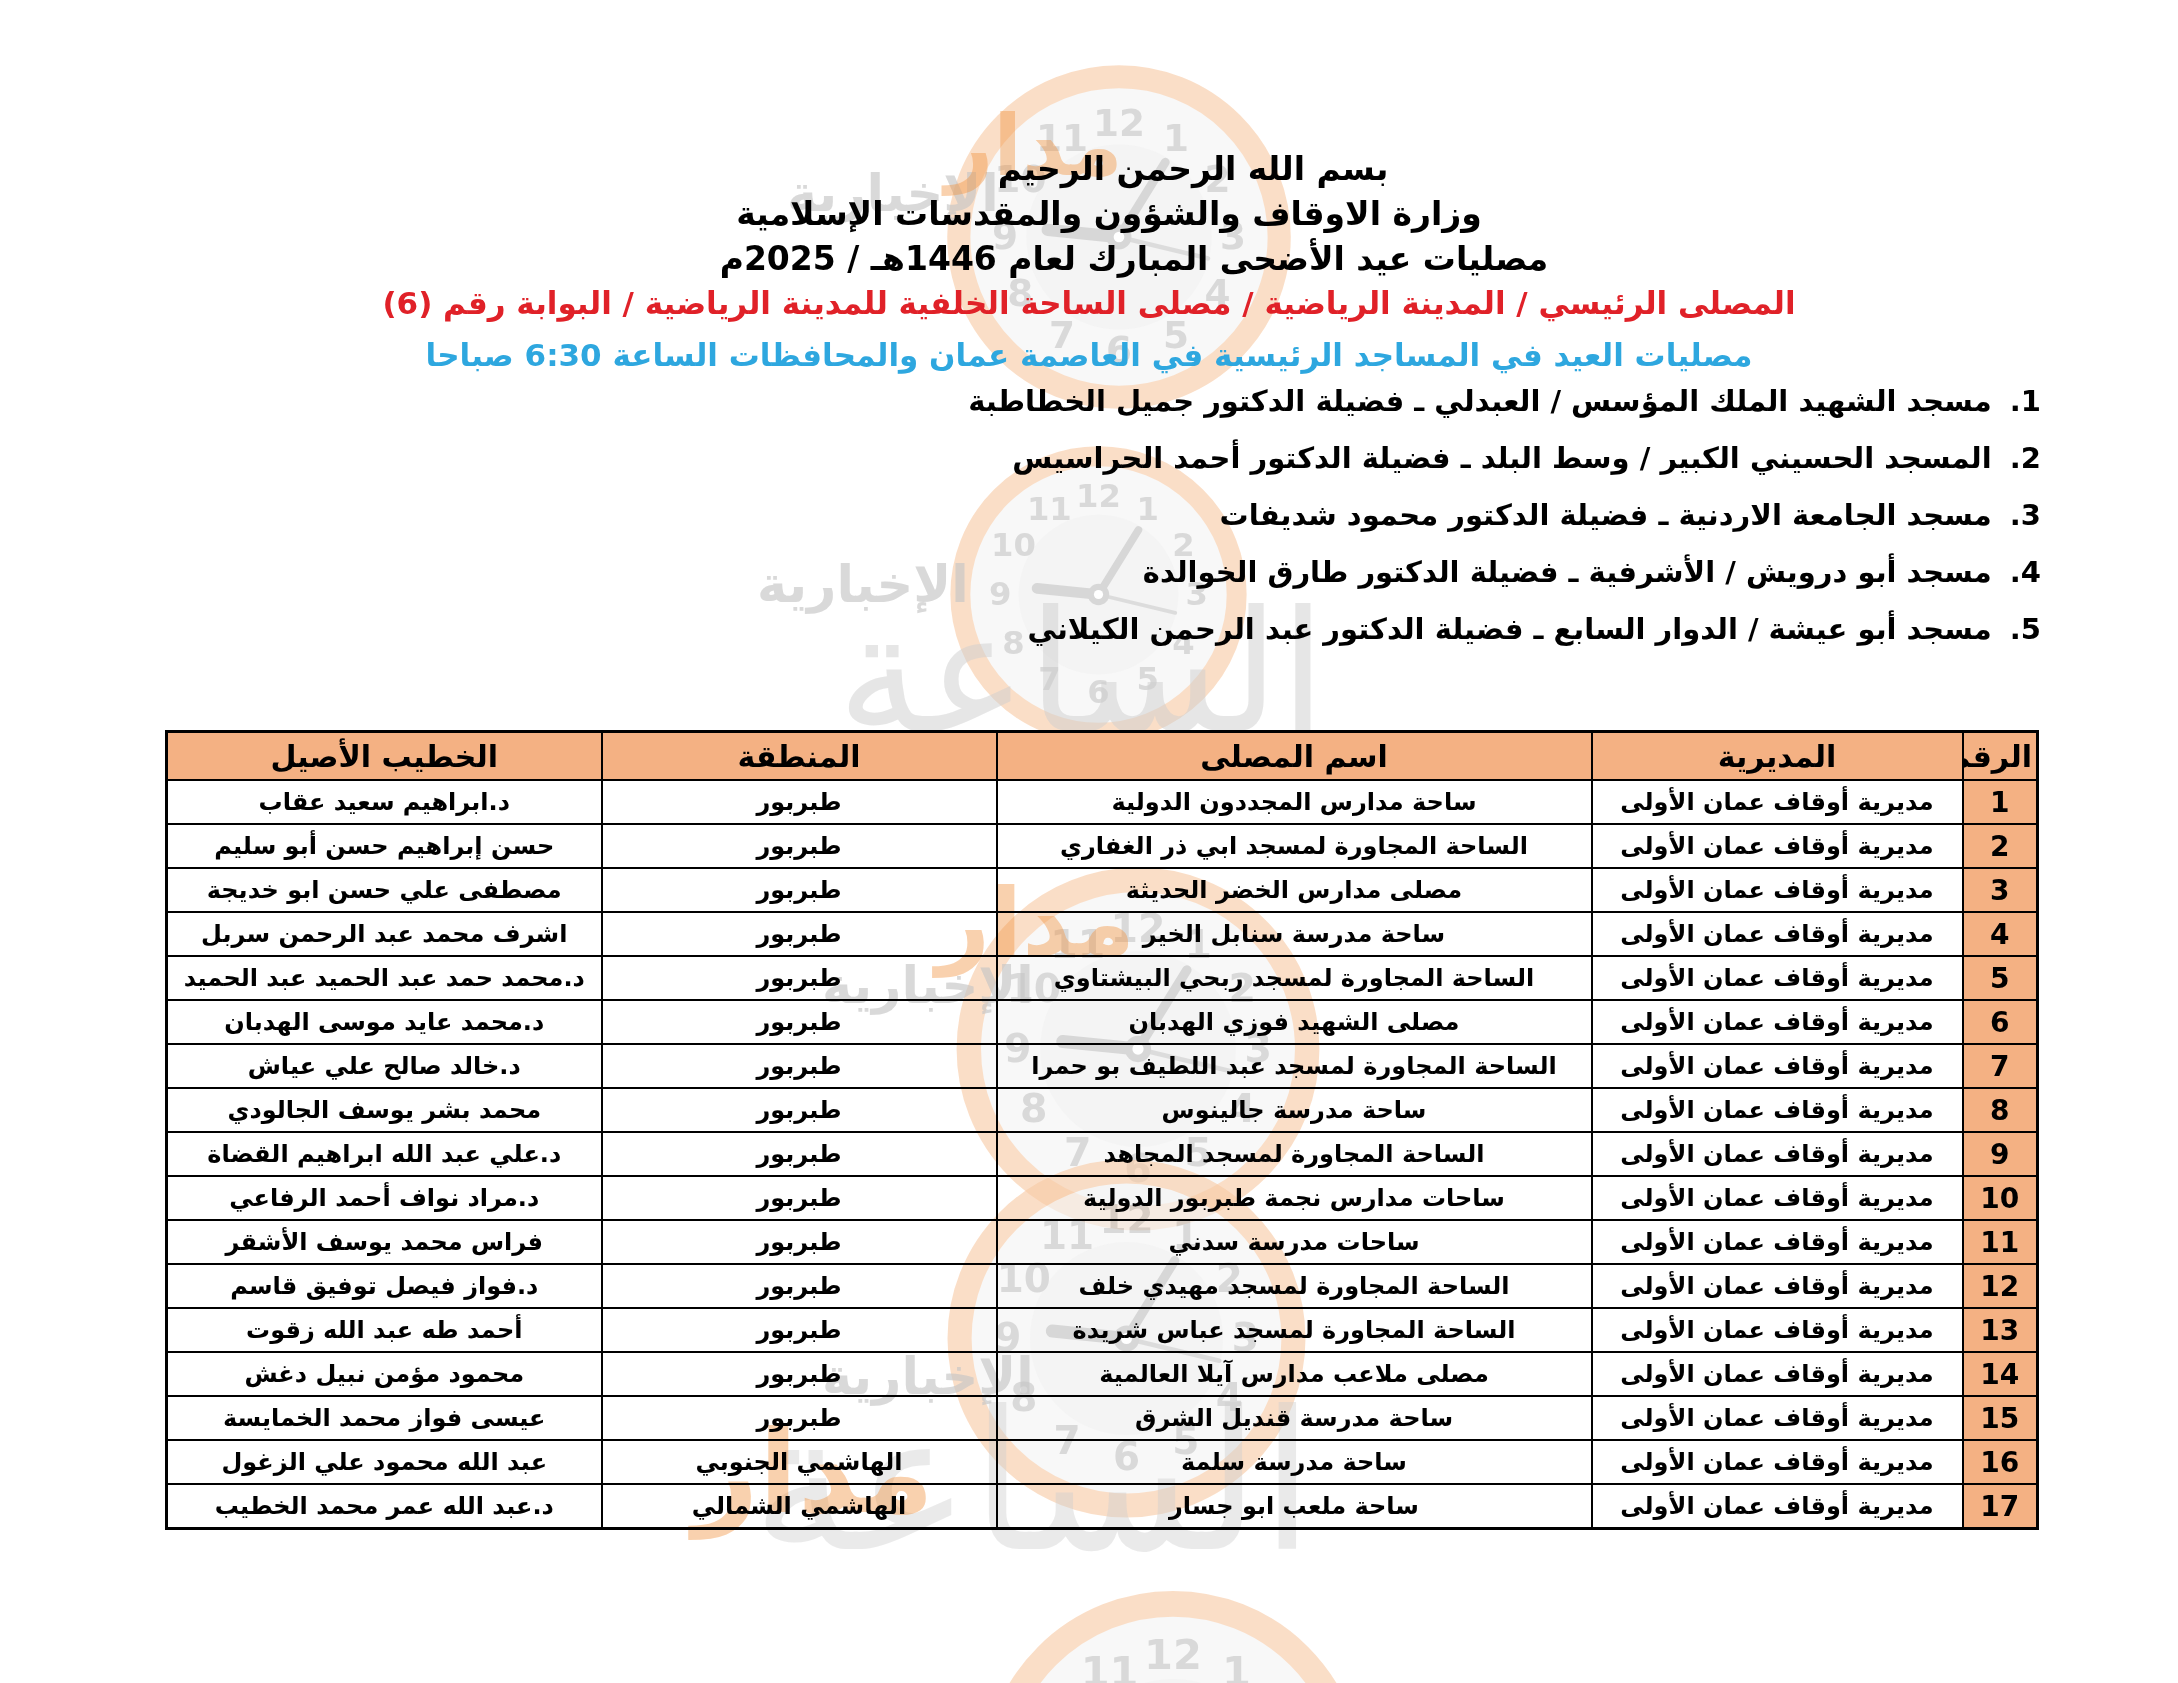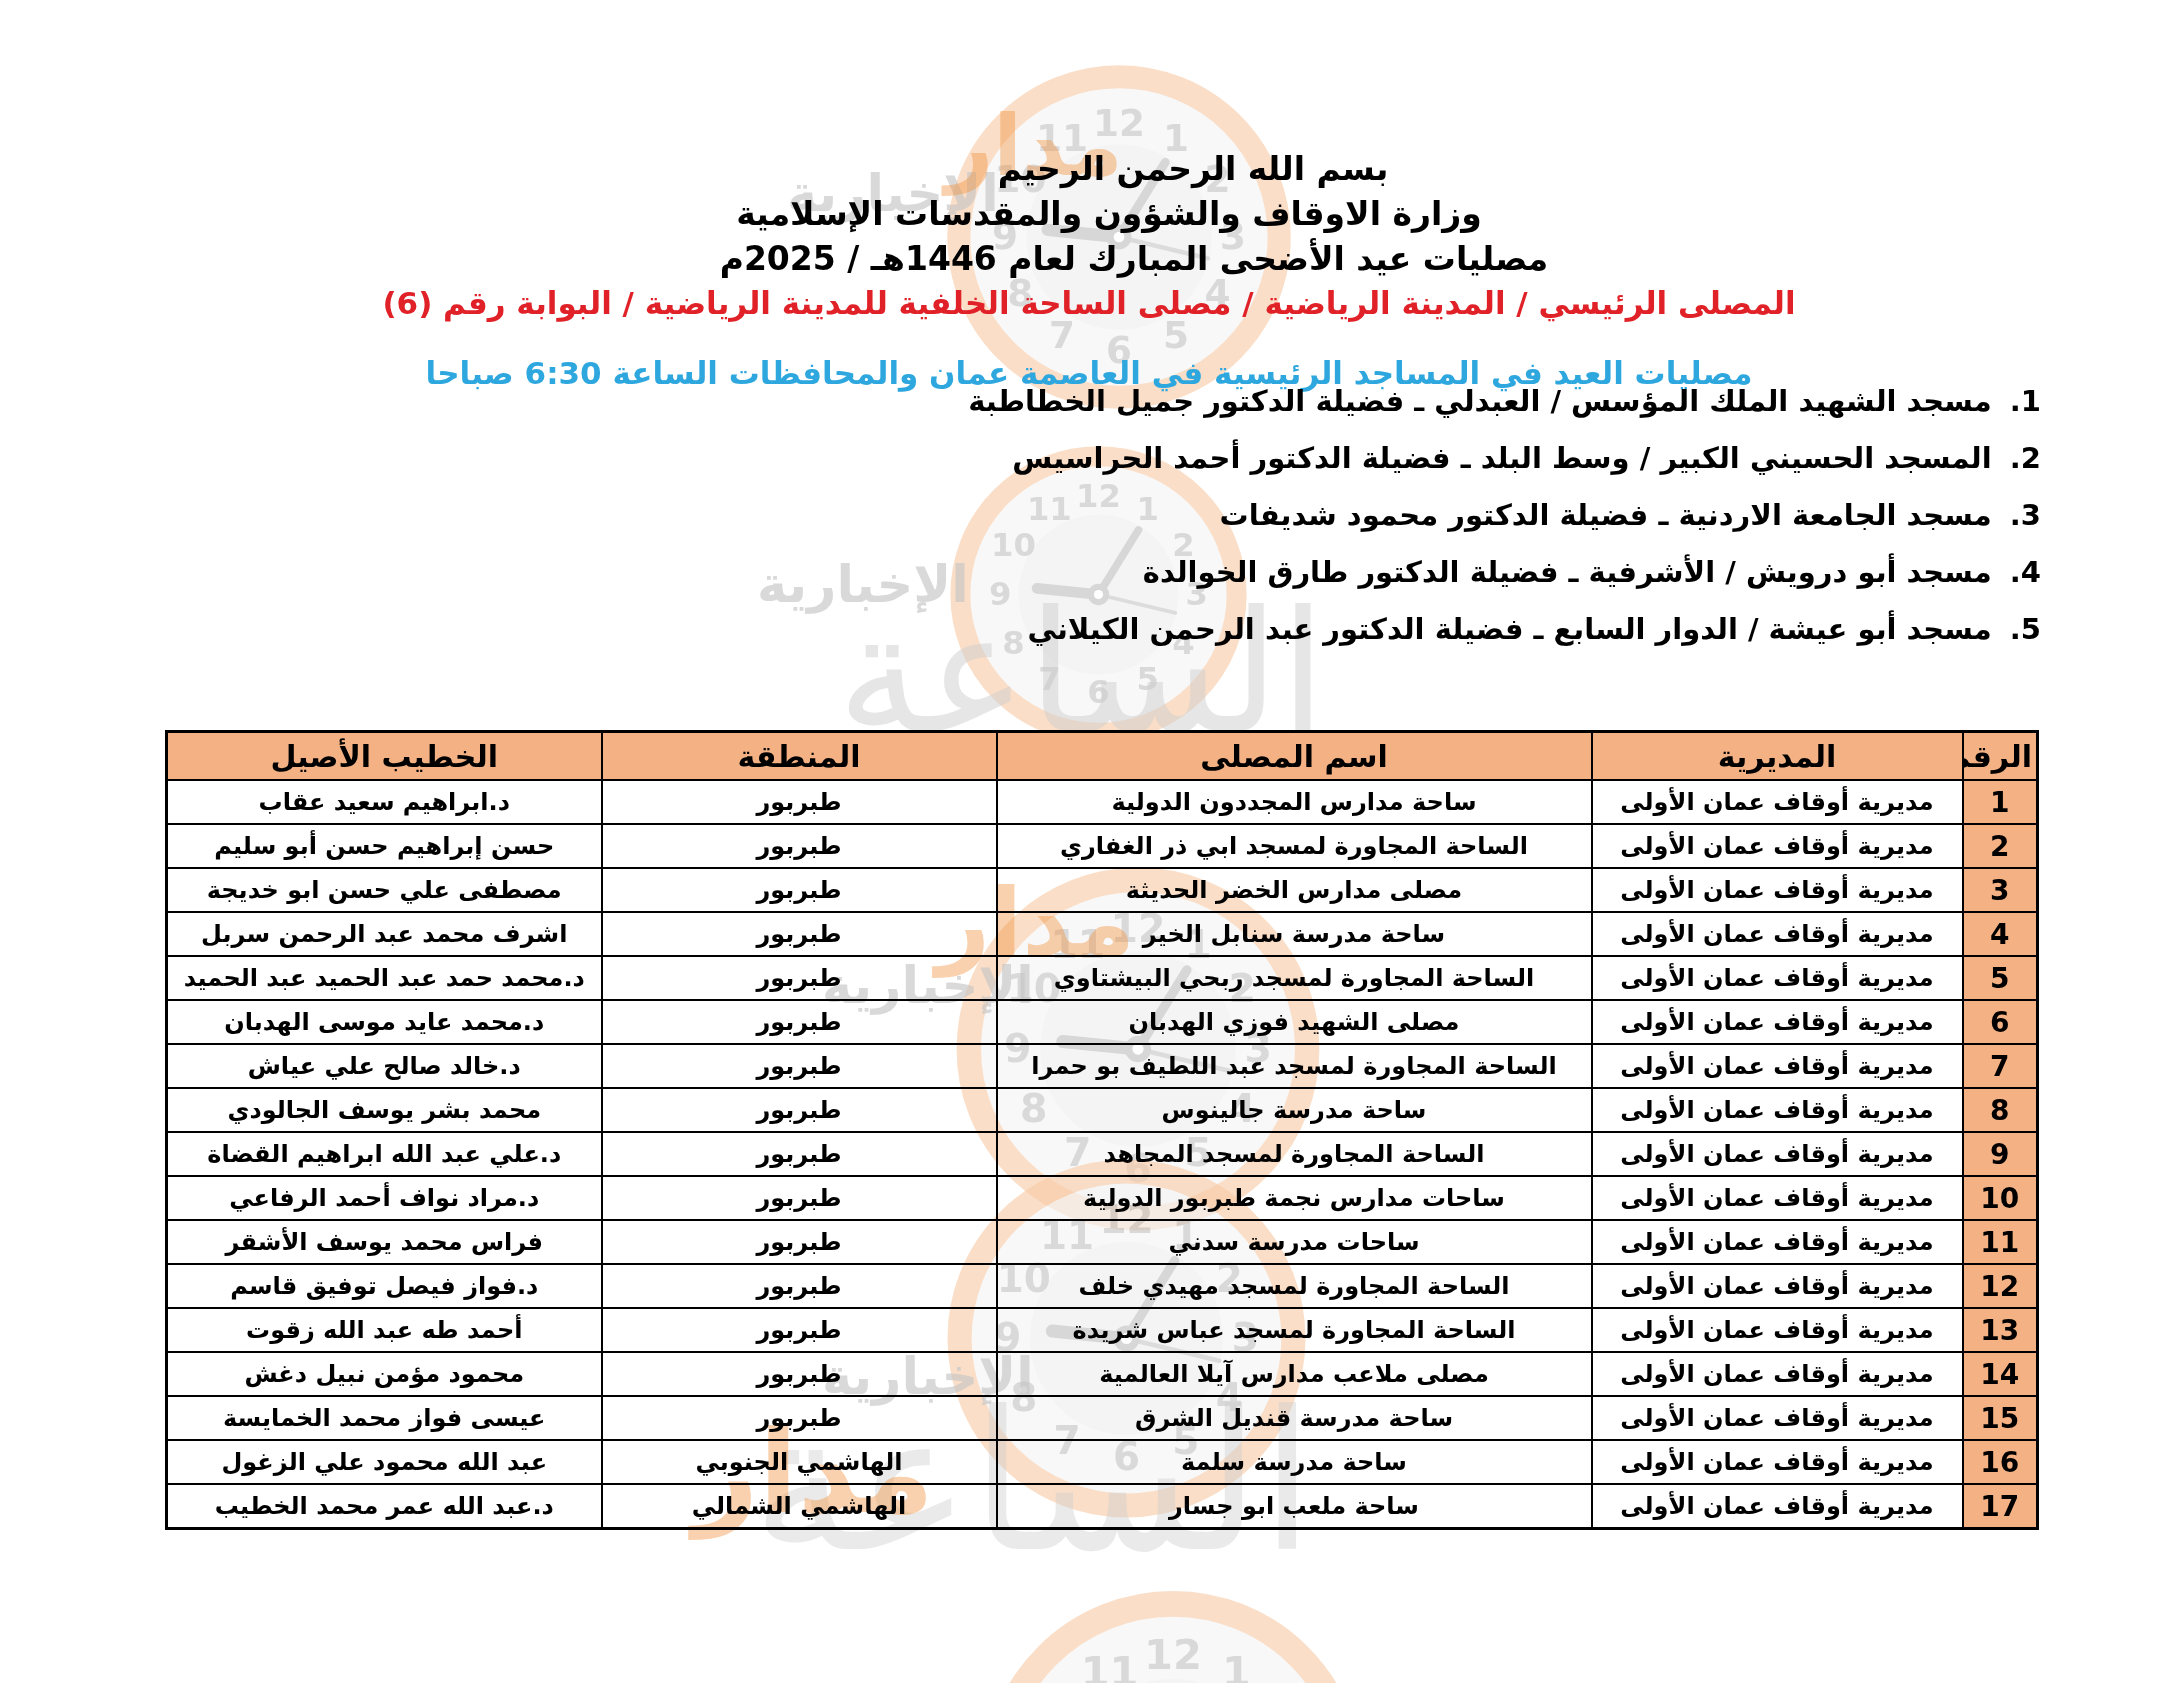--- a/index.html
+++ b/index.html
@@ -26,21 +26,21 @@
   
   .content{position:absolute;inset:0;z-index:1;}
   .hline{
     position:absolute;left:0;width:2178px;text-align:center;
     direction:rtl;font-weight:bold;color:#000;white-space:nowrap;
   }
   .hl1{top:149px;font-size:33px;transform:translateX(104px);}
   .hl2{top:194px;font-size:33px;transform:translateX(20px);}
   .hl3{top:239px;font-size:33px;transform:translateX(45px);}
   .hl4{top:285px;font-size:31px;color:var(--accent-red,#e02128);}
-  .hl5{top:337px;font-size:31px;color:var(--accent-blue,#2ea7df);margin-top:18px;}
+  .hl5{top:337px;font-size:31px;color:var(--accent-blue,#2ea7df);}
   .mosque-list{
     position:absolute;top:384px;right:137px;direction:rtl;text-align:right;
   }
   .mosque-item{
     height:57px;font-size:29px;font-weight:bold;color:#000;white-space:nowrap;
     direction:rtl;
     margin-left:8px;
   }
   .mosque-item .m-num{margin-left:8px;}
   

